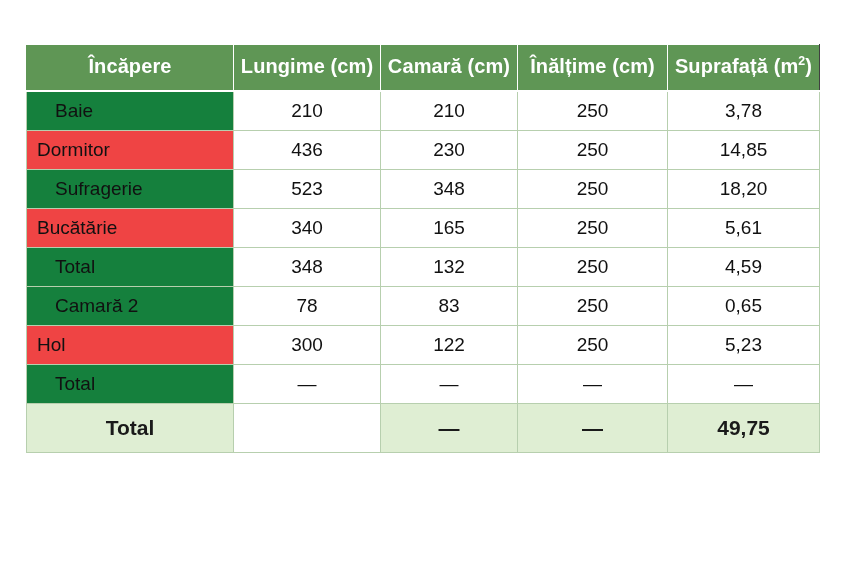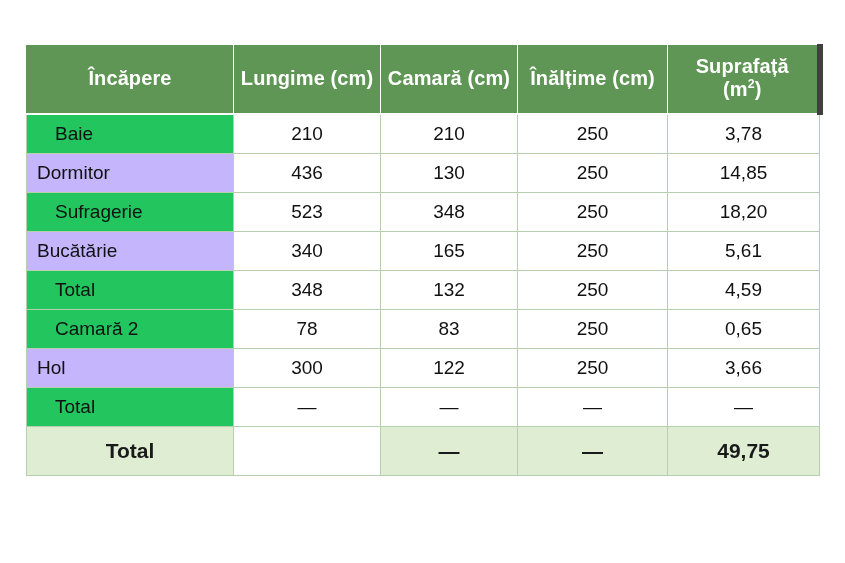--- a/index.html
+++ b/index.html
@@ -44,38 +44,38 @@
     text-align: center;
     padding: 10px 6px 12px 6px;
     border: 1px solid #ffffff;
     border-bottom: 2px solid #ffffff;
     letter-spacing: 0.1px;
   }
   thead th:first-child {
     border-left: 1px solid #5f9655;
   }
   thead th:last-child {
-    border-right: 6px solid #404040;
+    border-right: 1px solid #404040;
   }
   tbody td {
     font-size: 19px;
     padding: 8px 10px;
     border-bottom: 1px solid #b7cfae;
     border-right: 1px solid #b7cfae;
     height: 22px;
   }
   tbody tr td:first-child {
     border-left: 1px solid #b7cfae;
   }
   tbody tr.odd td.label-cell {
-    background: #22c55e;
+    background: #15803d;
     padding-left: 28px;
   }
   tbody tr.even td.label-cell {
-    background: #c4b5fd;
+    background: #ef4444;
   }
   td.label-cell {
     text-align: left;
     font-size: 19px;
     color: #111111;
   }
   td.num-cell {
     text-align: center;
     background: #ffffff;
     color: #111111;
@@ -132,21 +132,21 @@
         <tr class="odd">
           <td class="label-cell">Baie</td>
           <td class="num-cell">210</td>
           <td class="num-cell">210</td>
           <td class="num-cell">250</td>
           <td class="num-cell">3,78</td>
         </tr>
         <tr class="even">
           <td class="label-cell">Dormitor</td>
           <td class="num-cell">436</td>
-          <td class="num-cell">130</td>
+          <td class="num-cell">230</td>
           <td class="num-cell">250</td>
           <td class="num-cell">14,85</td>
         </tr>
         <tr class="odd">
           <td class="label-cell">Sufragerie</td>
           <td class="num-cell">523</td>
           <td class="num-cell">348</td>
           <td class="num-cell">250</td>
           <td class="num-cell">18,20</td>
         </tr>
@@ -169,21 +169,21 @@
           <td class="num-cell">78</td>
           <td class="num-cell">83</td>
           <td class="num-cell">250</td>
           <td class="num-cell">0,65</td>
         </tr>
         <tr class="even">
           <td class="label-cell">Hol</td>
           <td class="num-cell">300</td>
           <td class="num-cell">122</td>
           <td class="num-cell">250</td>
-          <td class="num-cell">3,66</td>
+          <td class="num-cell">5,23</td>
         </tr>
         <tr class="odd">
           <td class="label-cell">Total</td>
           <td class="num-cell">—</td>
           <td class="num-cell">—</td>
           <td class="num-cell">—</td>
           <td class="num-cell">—</td>
         </tr>
       </tbody>
       <tfoot>

